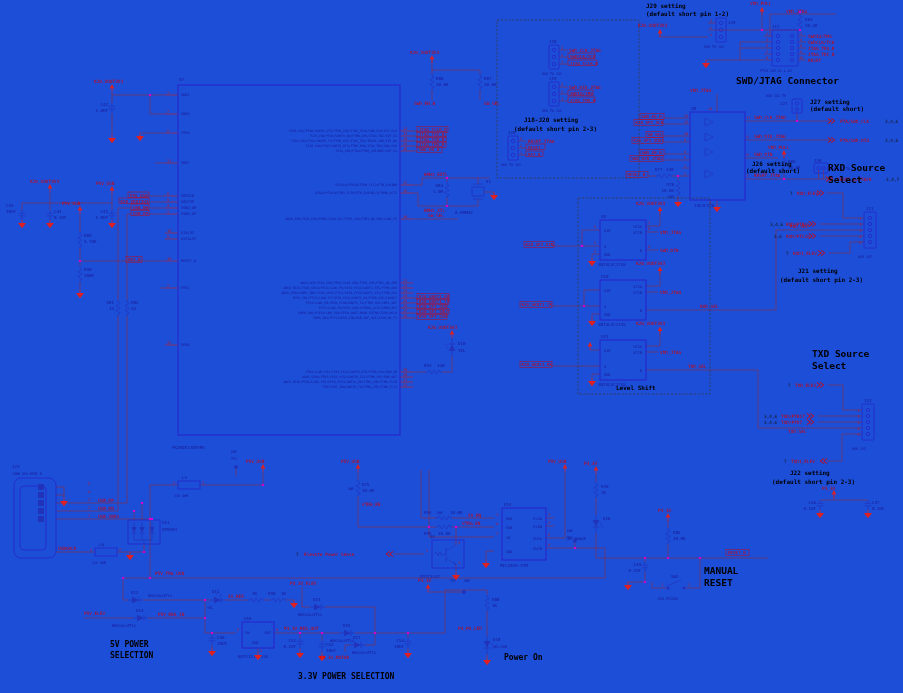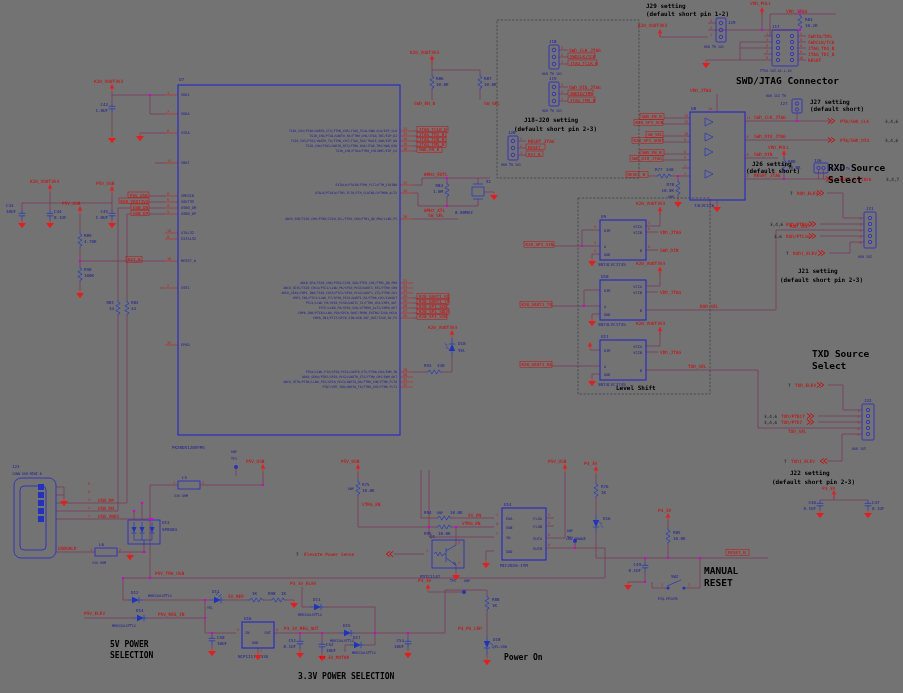--- a/index.html
+++ b/index.html
@@ -1,16 +1,16 @@
 <!DOCTYPE html>
 <html><head>
 <meta charset="utf-8">
 <style>
   html,body{margin:0;padding:0;background:#ffffff;}
-  #sheet{width:903px;height:693px;position:relative;background:#737373;overflow:hidden;}
+  #sheet{width:903px;height:693px;position:relative;background:#1d4ed8;overflow:hidden;}
   svg{display:block;}
   text{font-family:"DejaVu Sans Mono",monospace;}
   .nt{fill:#d40000;font-size:4.4px}
   .nt2{fill:#d40000;font-size:4.2px}
   .pg{fill:#1a1a1a;font-size:4.4px}
   .pn{fill:#c41414;font-size:3.4px}
   .rf{fill:#1a1a96;font-size:4.2px}
   .rf2{fill:#1a1a96;font-size:3.3px}
   .in{fill:#1a1a96;font-size:3.6px}
   .mux{fill:#1a1a96;font-size:3.1px;text-anchor:end}

